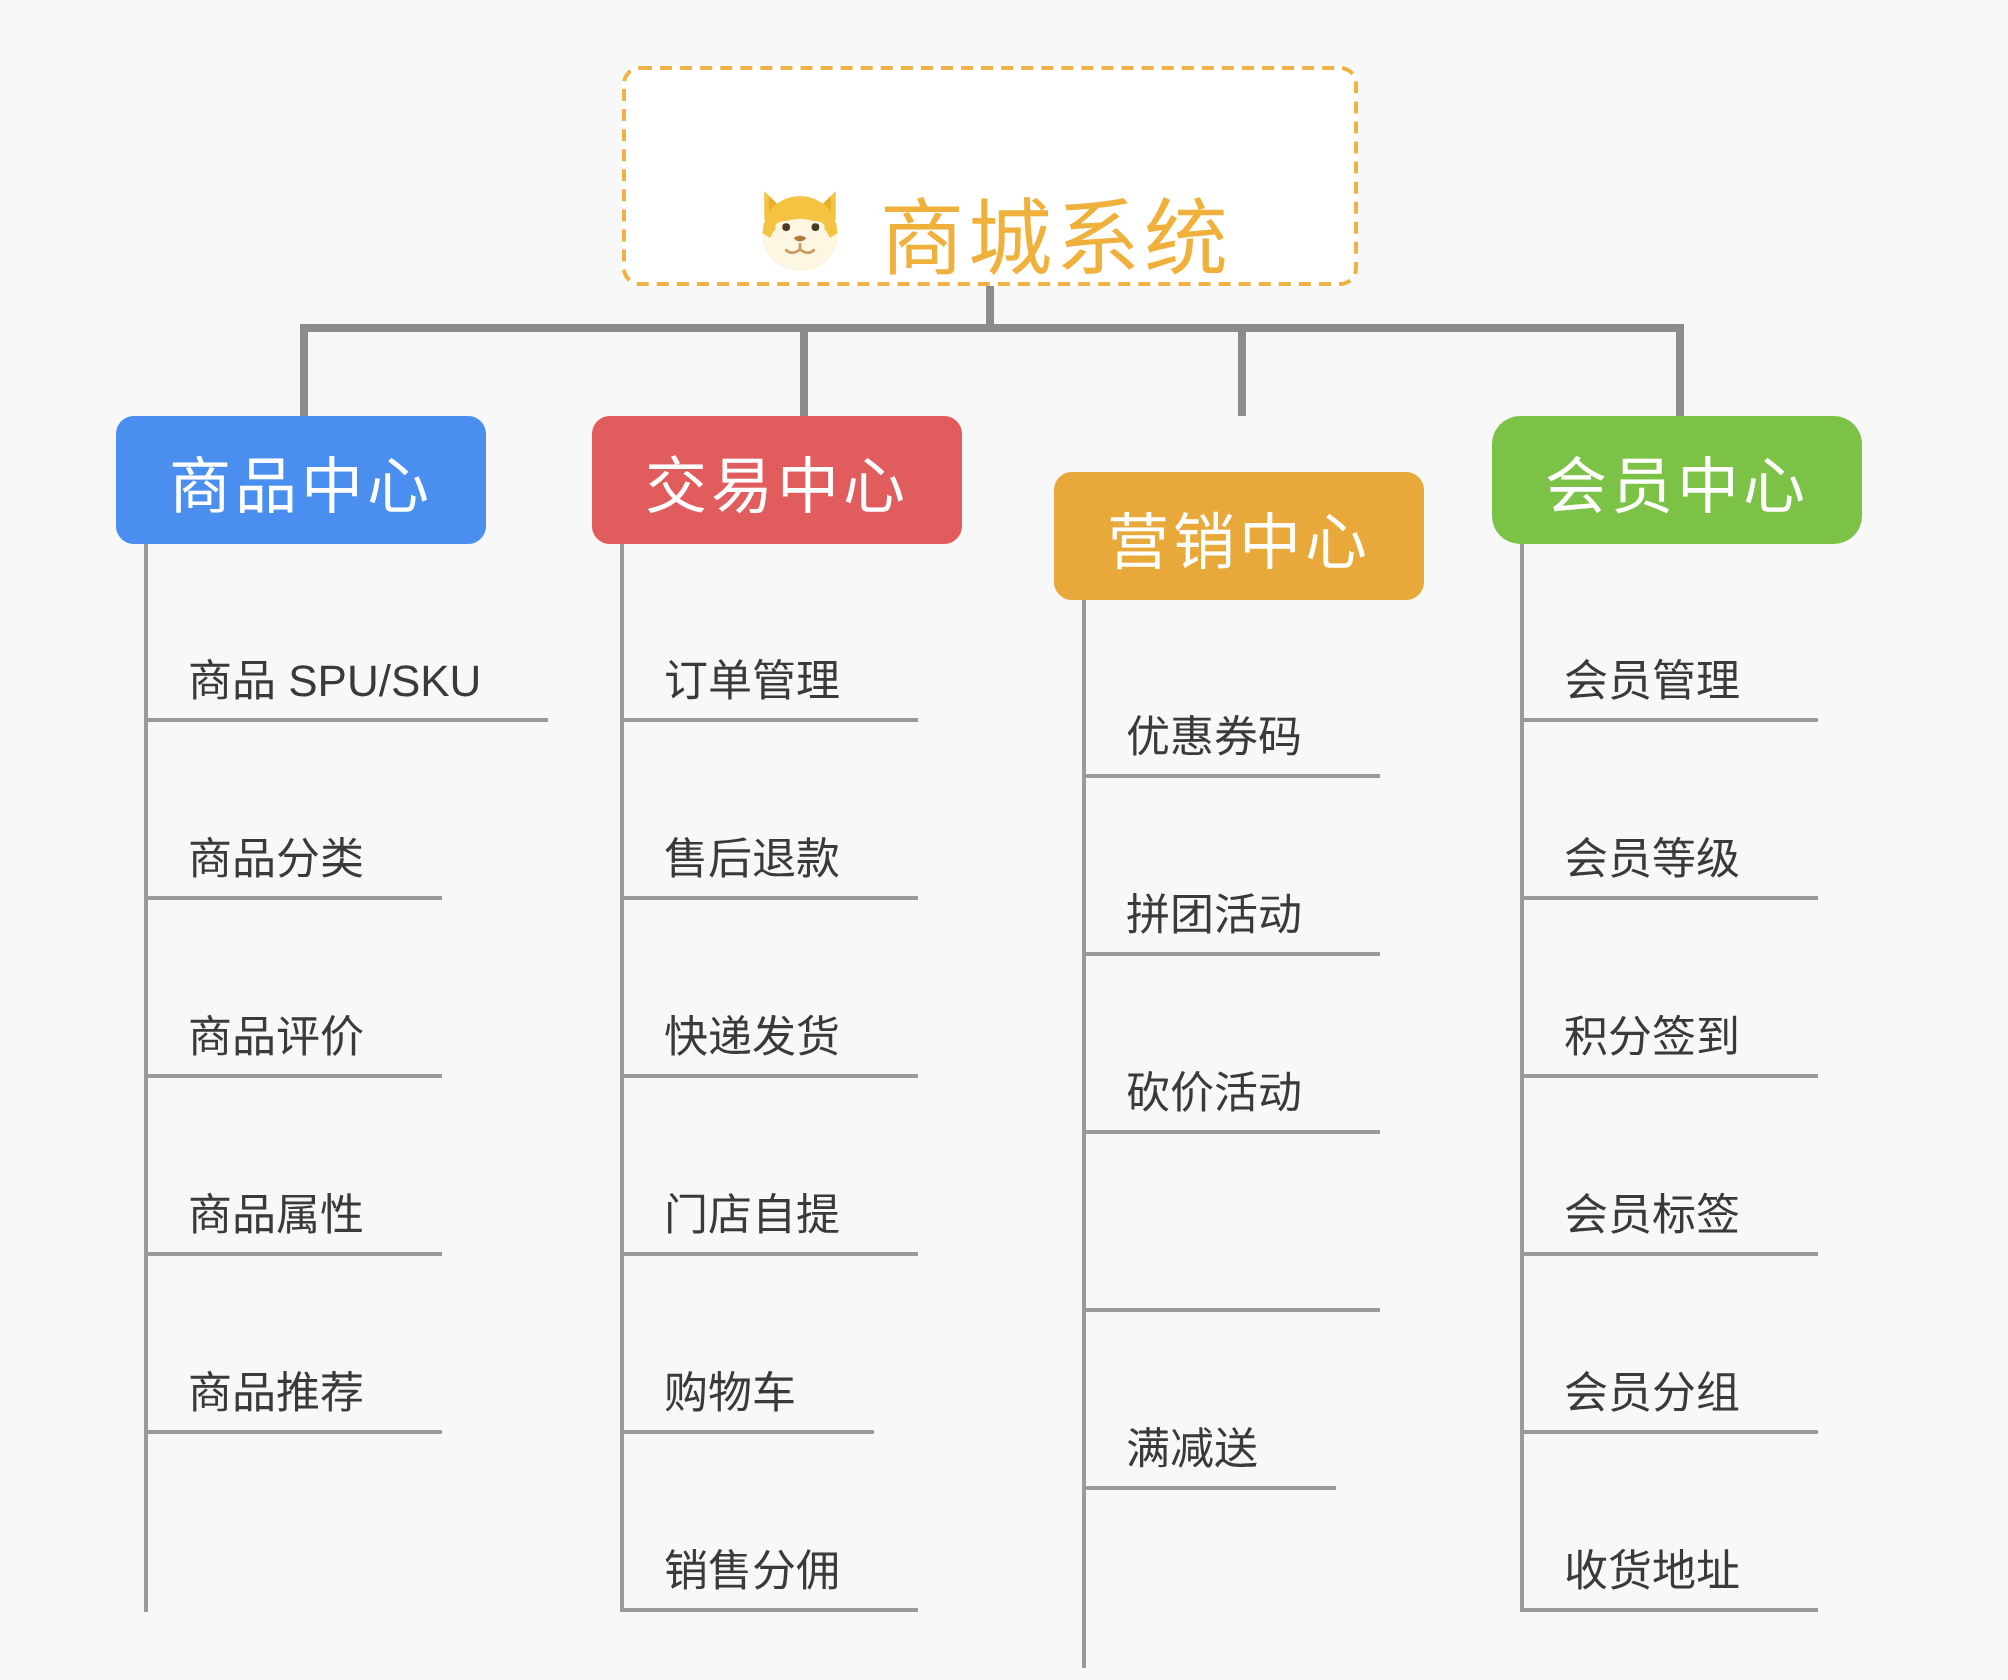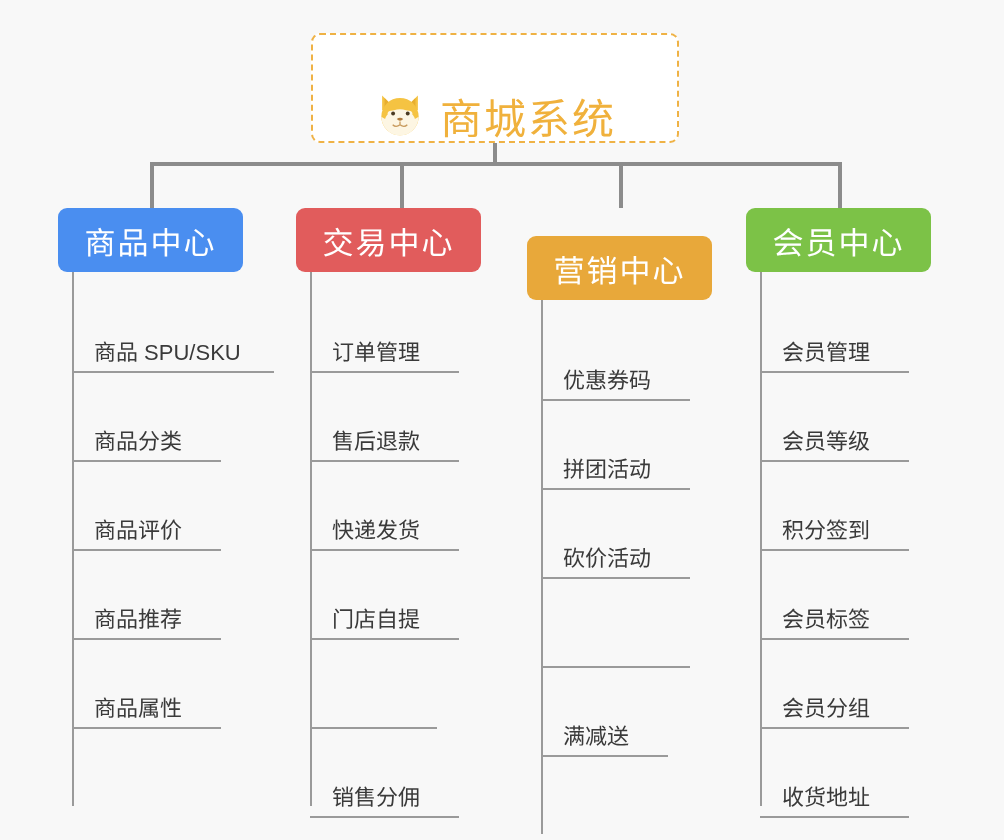--- a/index.html
+++ b/index.html
@@ -95,21 +95,21 @@
     color: #ffffff;
     font-size: 31px;
     letter-spacing: 2px;
     white-space: nowrap;
   }
 
   
   .leaf-list {
     position: relative;
     margin-top: 0;
-    padding-top: 12px;
+    padding-top: 0;
   }
   .leaf-trunk {
     position: absolute;
     left: 14px;
     top: 0;
     width: 2px;
     background: #9a9a9a;
   }
   .leaf-item {
     position: relative;
@@ -184,25 +184,25 @@
           </div>
           <div class="leaf-item">
             <span class="leaf-label">商品分类</span>
             <div class="leaf-underline" style="width: 149px;"></div>
           </div>
           <div class="leaf-item">
             <span class="leaf-label">商品评价</span>
             <div class="leaf-underline" style="width: 149px;"></div>
           </div>
           <div class="leaf-item">
+            <span class="leaf-label">商品属性</span>
+            <div class="leaf-underline" style="width: 149px;"></div>
+          </div>
+          <div class="leaf-item">
             <span class="leaf-label">商品推荐</span>
-            <div class="leaf-underline" style="width: 149px;"></div>
-          </div>
-          <div class="leaf-item">
-            <span class="leaf-label">商品属性</span>
             <div class="leaf-underline" style="width: 149px;"></div>
           </div>
         </div>
       </div>
       <div class="branch" style="left: 296px; width: 185px;">
         <div class="branch-header" style="background: rgb(225, 92, 92);">交易中心</div>
         <div class="leaf-list">
           <div class="leaf-trunk" style="height: 534px;"></div>
           <div class="leaf-item">
             <span class="leaf-label">订单管理</span>
@@ -214,20 +214,21 @@
           </div>
           <div class="leaf-item">
             <span class="leaf-label">快递发货</span>
             <div class="leaf-underline" style="width: 149px;"></div>
           </div>
           <div class="leaf-item">
             <span class="leaf-label">门店自提</span>
             <div class="leaf-underline" style="width: 149px;"></div>
           </div>
           <div class="leaf-item">
+            <span class="leaf-label">购物车</span>
             <div class="leaf-underline" style="width: 127px;"></div>
           </div>
           <div class="leaf-item">
             <span class="leaf-label">销售分佣</span>
             <div class="leaf-underline" style="width: 149px;"></div>
           </div>
         </div>
       </div>
       <div class="branch" style="left: 527px; width: 185px; margin-top: 28px;">
         <div class="branch-header" style="background: rgb(232, 168, 58);">营销中心</div>
@@ -248,21 +249,21 @@
           <div class="leaf-item">
             <div class="leaf-underline" style="width: 149px;"></div>
           </div>
           <div class="leaf-item">
             <span class="leaf-label">满减送</span>
             <div class="leaf-underline" style="width: 127px;"></div>
           </div>
         </div>
       </div>
       <div class="branch" style="left: 746px; width: 185px;">
-        <div class="branch-header" style="background: rgb(124, 194, 71);">会员中心</div>
+        <div class="branch-header" style="background: rgb(124, 194, 71); border-radius: 14px;">会员中心</div>
         <div class="leaf-list">
           <div class="leaf-trunk" style="height: 534px;"></div>
           <div class="leaf-item">
             <span class="leaf-label">会员管理</span>
             <div class="leaf-underline" style="width: 149px;"></div>
           </div>
           <div class="leaf-item">
             <span class="leaf-label">会员等级</span>
             <div class="leaf-underline" style="width: 149px;"></div>
           </div>

